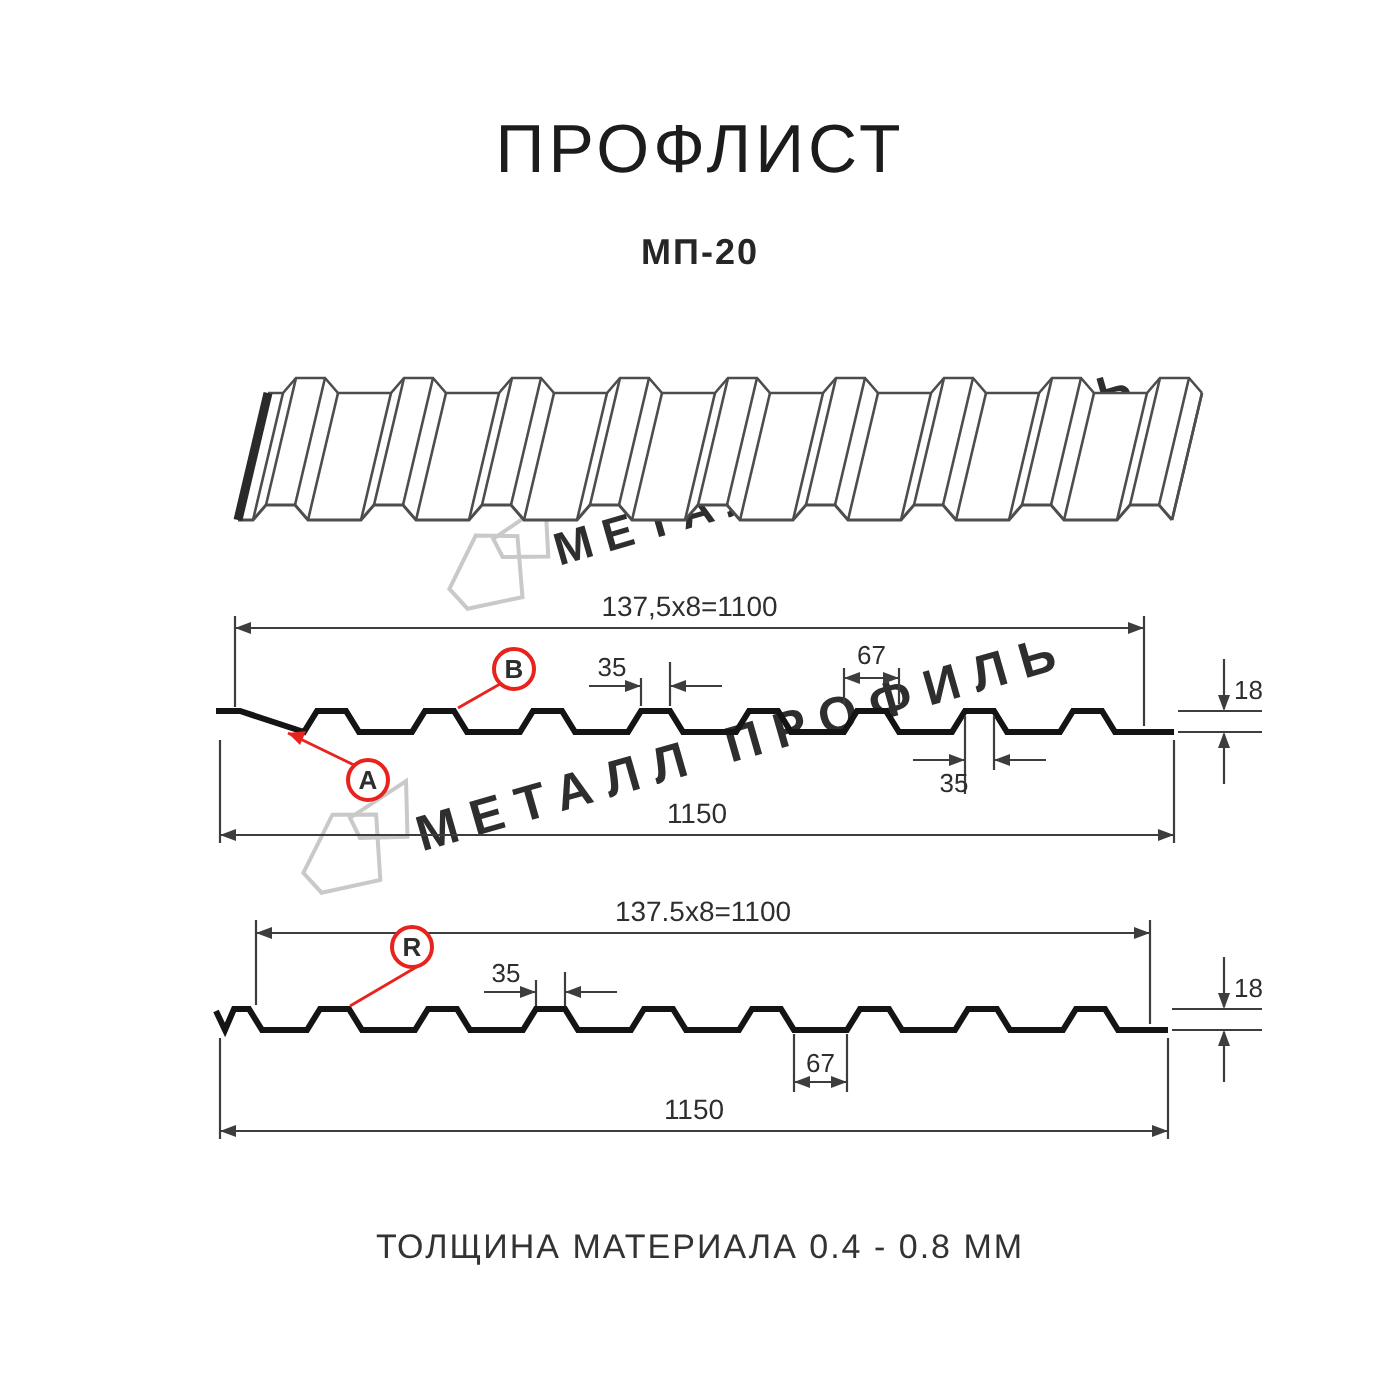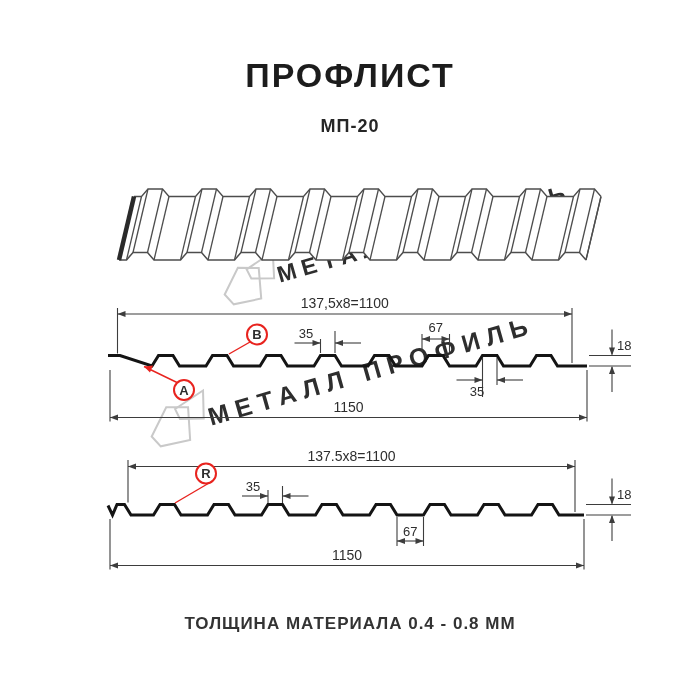--- a/index.html
+++ b/index.html
@@ -1,22 +1,22 @@
 <!DOCTYPE html>
 <html><head>
 <meta charset="utf-8">
 <style>
   html,body{margin:0;padding:0;background:#ffffff;}
   .page{position:relative;width:700px;height:700px;background:#fff;overflow:hidden;
         font-family:"Liberation Sans",sans-serif;}
   .hdr{position:absolute;left:0;top:58px;width:700px;text-align:center;}
-  .title{font-size:34px;font-weight:700;letter-spacing:2px;color:#1c1c1c;line-height:1;}
+  .title{font-size:34px;font-weight:400;letter-spacing:2px;color:#1c1c1c;line-height:1;}
   .subtitle{margin-top:24px;font-size:18px;font-weight:700;letter-spacing:1px;color:#262626;}
   .ftr{position:absolute;left:0;top:614px;width:700px;text-align:center;
-       font-size:17px;font-weight:700;letter-spacing:1px;color:#333;}
+       font-size:17px;font-weight:400;letter-spacing:1px;color:#333;}
   svg{position:absolute;left:0;top:0;}
   svg text{font-family:"Liberation Sans",sans-serif;fill:#2e2e2e;}
   .wmtext{font-weight:700;}
 </style>
 </head>
 <body>
 
 <div class="page">
 
   <div class="hdr">

